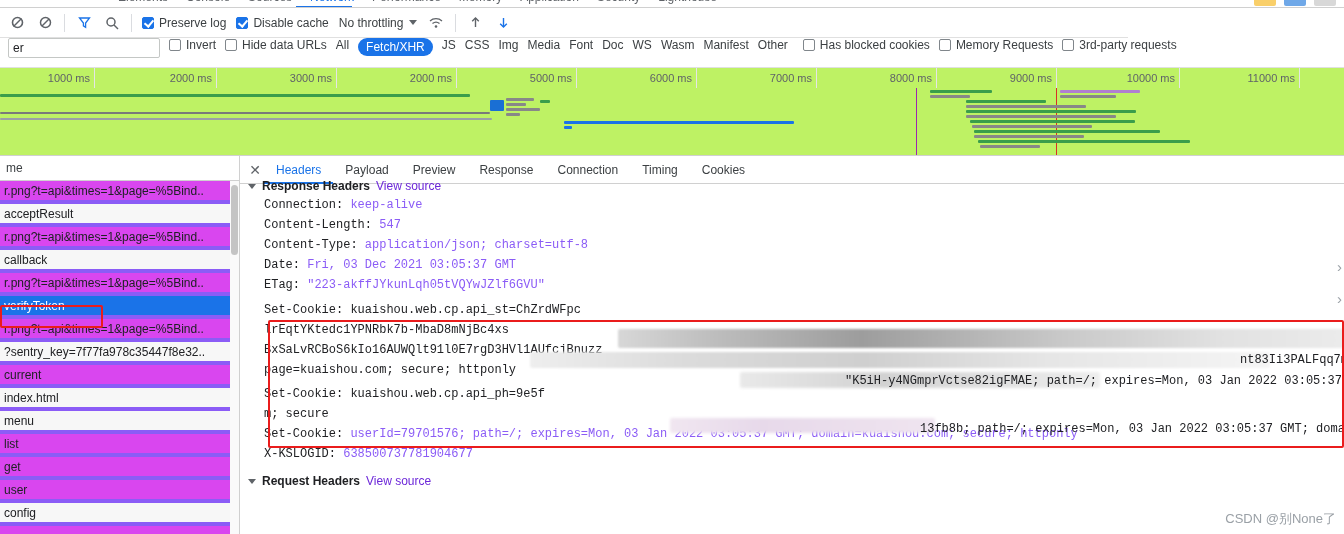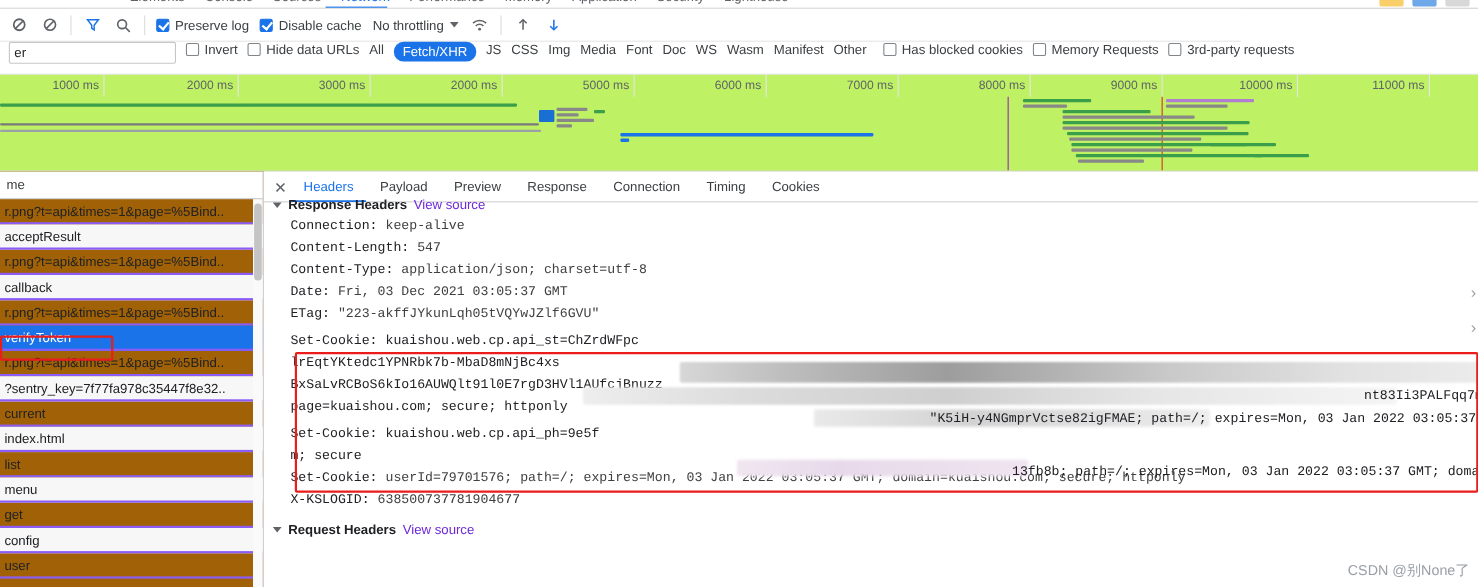--- a/index.html
+++ b/index.html
@@ -80,30 +80,30 @@
     font-size: 11px; color: #5f6368; text-align: right; padding-right: 4px;
     line-height: 20px;
   }
   .ovbody { position: absolute; top: 20px; left: 0; width: 1344px; height: 67px; }
   .bar { position: absolute; height: 3px; border-radius: 1px; }
   .vline { position: absolute; width: 1px; top: 0; bottom: 0; }
 
   
   .namecol {
     position: absolute; top: 156px; left: 0; width: 240px; height: 378px;
-    border-right: 1px solid #d0d0d0; background: #a16207; overflow: hidden;
+    border-right: 1px solid #d0d0d0; background: #d946ef; overflow: hidden;
   }
   .namecol .hdr {
     height: 25px; border-bottom: 1px solid #d0d0d0; display: flex; align-items: center;
     padding-left: 6px; color: #3c4043; font-size: 12px; background: #fff;
   }
   .rowlist { position: relative; }
   .nrow {
     height: 23px; display: flex; align-items: center; padding-left: 4px;
-    border-bottom: 2px solid #8b5cf6; color: #202124; font-size: 12px;
+    border-bottom: 4px solid #8b5cf6; color: #202124; font-size: 12px;
     white-space: nowrap; overflow: hidden;
   }
   .nrow.selected { background: #1a73e8; color: #fff; }
   .nrow.alt { background: #f7f7f7; }
   .scrollbar-v {
     position: absolute; right: 0; top: 25px; width: 9px; height: 353px; background: #fafafa;
   }
   .scrollbar-v .thumb { position: absolute; left: 1px; top: 4px; width: 7px; height: 70px; background: #c4c4c4; border-radius: 4px; }
 
   
@@ -122,21 +122,21 @@
   .hdrbody { position: relative; padding: 0; font-family: "Liberation Mono", monospace; font-size: 12px; color: #202124; }
   .sect {
     display: flex; align-items: center; gap: 6px; padding: 2px 15px 2px 8px; font-family: "Liberation Sans", sans-serif;
     font-weight: bold; color: #202124;
   }
   .tri { width: 0; height: 0; border-left: 5px solid #5f6368; border-top: 4px solid transparent; border-bottom: 4px solid transparent; }
   .tri.open { border-left: 4px solid transparent; border-right: 4px solid transparent; border-top: 5px solid #5f6368; border-bottom: none; }
   .viewsrc { font-weight: normal; color: #6d28d9; font-family: "Liberation Sans", sans-serif; }
   .hline { padding: 1px 0 1px 24px; line-height: 18px; white-space: nowrap; }
   .hkey { color: #202124; margin-top: 44px; }
-  .hval { color: #404040; }
+  .hval { color: #8b5cf6; }
 
   .redbox {
     position: absolute; border: 2px solid #ea1c1c; border-radius: 2px; pointer-events: none;
   }
   .blurband { position: absolute; border-radius: 2px; }
 
   .watermark {
     position: absolute; right: 8px; bottom: 6px; color: #9aa0a6; font-size: 13px;
     font-family: "Liberation Sans", sans-serif;
   }
@@ -321,25 +321,25 @@
       <div class="nrow">r.png?t=api&amp;times=1&amp;page=%5Bind..</div>
       <div class="nrow alt">acceptResult</div>
       <div class="nrow">r.png?t=api&amp;times=1&amp;page=%5Bind..</div>
       <div class="nrow alt">callback</div>
       <div class="nrow">r.png?t=api&amp;times=1&amp;page=%5Bind..</div>
       <div class="nrow selected">verifyToken</div>
       <div class="nrow">r.png?t=api&amp;times=1&amp;page=%5Bind..</div>
       <div class="nrow alt">?sentry_key=7f77fa978c35447f8e32..</div>
       <div class="nrow">current</div>
       <div class="nrow alt">index.html</div>
+      <div class="nrow alt">menu</div>
       <div class="nrow">list</div>
-      <div class="nrow alt">menu</div>
       <div class="nrow">get</div>
+      <div class="nrow">user</div>
       <div class="nrow alt">config</div>
-      <div class="nrow">user</div>
     </div>
     <div class="scrollbar-v">
       <div class="thumb"></div>
     </div>
   </div>
 
   <div class="detail">
     <div class="dtabs">
       <div class="closex">✕</div>
       <div class="dtab active">Headers</div>

